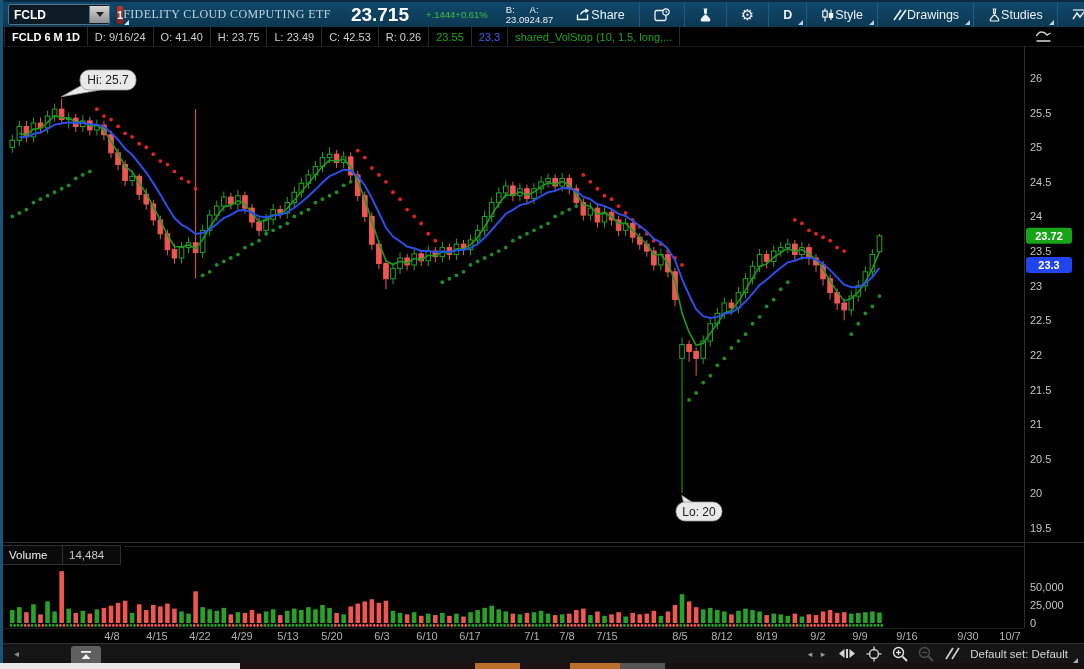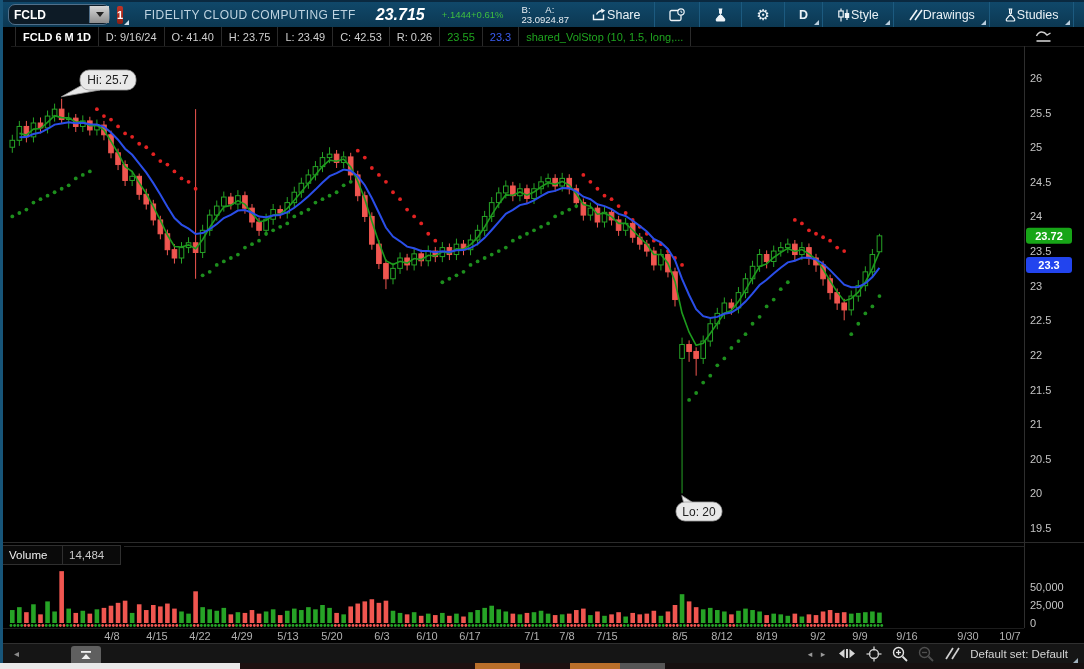--- a/index.html
+++ b/index.html
@@ -2,43 +2,43 @@
 <html><head>
 <meta charset="utf-8">
 <style>
   html,body{margin:0;padding:0;background:#000;}
   .app{position:relative;width:1084px;height:669px;background:#000;overflow:hidden;
        font-family:"Liberation Sans","DejaVu Sans",sans-serif;color:#ddd;}
   
   .topbar{position:absolute;top:0;left:0;right:0;height:27px;display:flex;align-items:center;
           background:linear-gradient(#10486a,#0c3852);border-top:2px solid #0a2940;box-sizing:border-box;}
   .symbolbox{display:flex;align-items:center;margin-left:8px;height:19px;background:#0d1b26;
-             border:1px solid #51708a;border-radius:7px;}
+             border:1px solid #51708a;border-radius:2px;}
   .symbolbox input{width:70px;height:17px;background:transparent;border:none;outline:none;color:#fff;
              font-family:"Liberation Sans",sans-serif;font-size:12px;font-weight:bold;padding:0 5px;}
   .dropbtn{width:19px;height:17px;background:linear-gradient(#d6d6d6,#8e8e8e);display:flex;align-items:center;
              justify-content:center;border-left:1px solid #51708a;position:relative;}
   .dropbtn .dn{width:0;height:0;border-left:4px solid transparent;border-right:4px solid transparent;border-top:5px solid #222;}
   .badge{position:relative;margin-left:7px;width:15px;height:18px;background:linear-gradient(#c33527,#8c1f14);
          border-radius:2px;color:#fff;font-size:11px;font-weight:bold;display:flex;align-items:center;justify-content:center;}
   .badge .fold{position:absolute;right:-6px;bottom:-1px;width:0;height:0;border-left:5px solid transparent;border-bottom:5px solid #cfe0ea;}
-  .company{margin-left:21px;font-size:12px;letter-spacing:.4px;color:#bed3e0;white-space:nowrap;}
+  .company{margin-left:0;font-size:12px;letter-spacing:.4px;color:#bed3e0;white-space:nowrap;font-family:Liberation Serif, serif;}
   .vdiv{width:1px;align-self:stretch;background:#1c5a7f;margin:0 1px;}
-  .price{font-size:16px;font-weight:bold;color:#fff;padding:0 9px;font-style:italic;}
+  .price{font-size:19px;font-weight:bold;color:#fff;padding:0 9px;}
   .stack{display:flex;flex-direction:row;justify-content:center;line-height:10px;font-size:9.5px;padding:0 8px;}
   .stack.green span{color:#3fbf3f;}
   .stack.white span{color:#e8eef3;}
   .tright{margin-left:auto;display:flex;align-items:center;height:100%;}
   .tbtn{position:relative;display:flex;align-items:center;gap:0;padding:0 13px;height:100%;
         font-size:12.5px;color:#e9f1f6;cursor:pointer;white-space:nowrap;}
   .tbtn .fold{position:absolute;right:2px;bottom:2px;width:0;height:0;border-left:5px solid transparent;border-bottom:5px solid #b9cedd;}
   .gearchar{font-size:15px;color:#eef4f8;}
   
   .studies{position:absolute;top:27px;left:0;right:0;height:19px;background:#000;display:flex;align-items:stretch;
-           font-size:11px;border-bottom:1px solid #1a1a1a;margin-left:11px;}
+           font-size:11px;border-bottom:1px solid #1a1a1a;}
   .cell{display:flex;align-items:center;padding:0 7px;border-right:1px solid #2a2a2a;color:#cfcfcf;white-space:nowrap;}
   .cell.title{color:#fff;font-weight:bold;border-left:1px solid #2a2a2a;margin-left:4px;}
   .cell.green{color:#1fa41f;}
   .cell.blue{color:#3a5cf0;}
   .corner-ic{position:absolute;right:32px;top:3px;}
   
   #chart-svg{position:absolute;top:46px;left:0;}
   
   .toolbar{position:absolute;top:643px;left:0;right:0;height:20px;background:#151515;border-top:1px solid #303030;
            box-sizing:border-box;display:flex;align-items:center;font-size:11.5px;color:#cfcfcf;}

